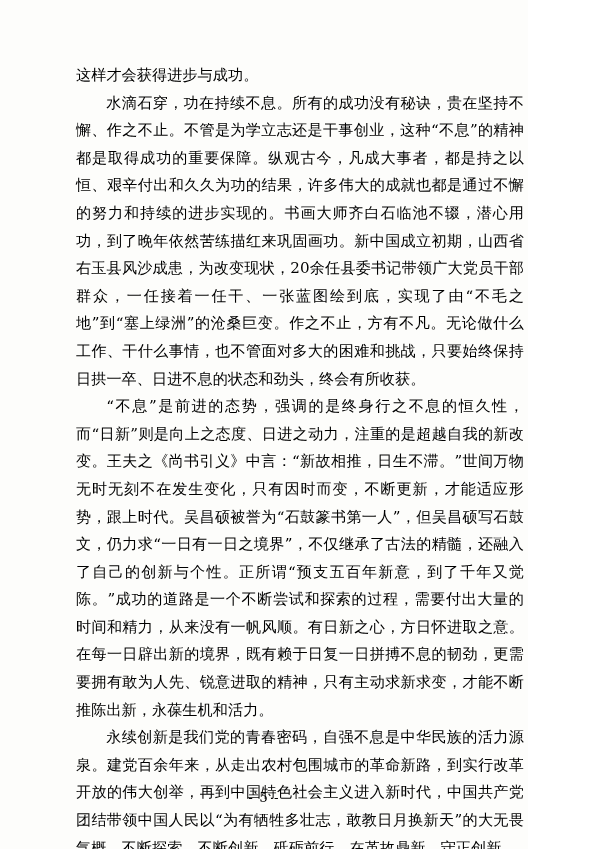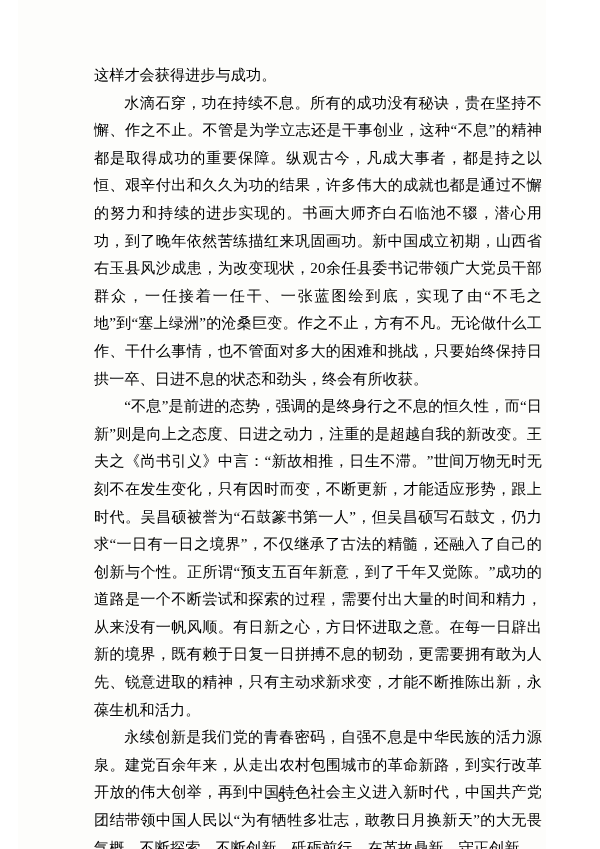--- a/index.html
+++ b/index.html
@@ -13,40 +13,38 @@
     font-family: "DejaVu Serif", "Liberation Serif", serif;
     color: #000000;
   }
   .page {
     position: relative;
     width: 528px;
     height: 849px;
     box-sizing: border-box;
     background: #fdfdfb;
     overflow: hidden;
-    margin-left: 18px;
   }
   .content {
     position: absolute;
     left: 76px;
     top: 62px;
     width: 448px;
   }
   .para {
     font-size: 15.1px;
     line-height: 27.6px;
     text-align: justify;
     text-justify: inter-ideograph;
     margin: 0;
     letter-spacing: 0.1px;
     word-break: break-all;
   }
   .indent {
     text-indent: 2em;
-    font-family: Liberation Serif, serif;
   }
   .footer {
     position: absolute;
     left: 0;
     right: 0;
     bottom: 44px;
     text-align: center;
     font-size: 13.5px;
     font-family: "DejaVu Serif", "Liberation Serif", serif;
     color: #000;

